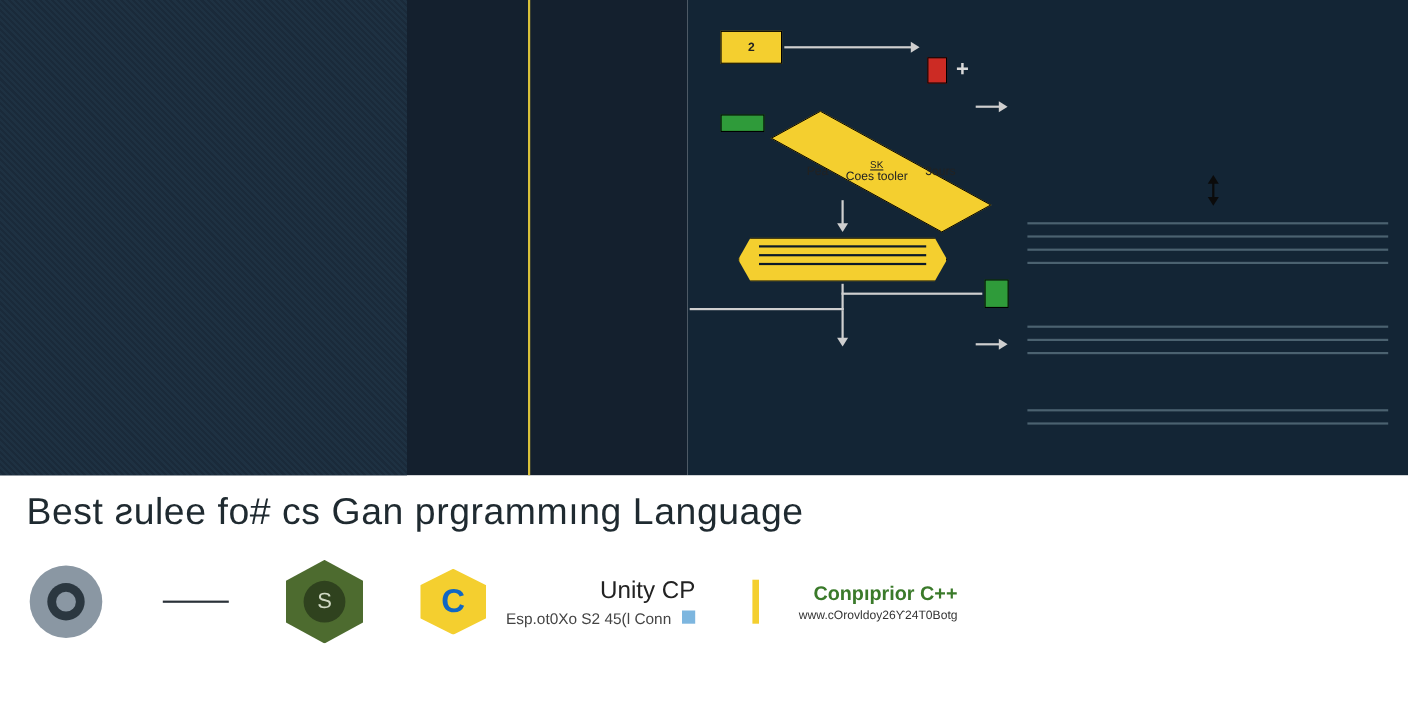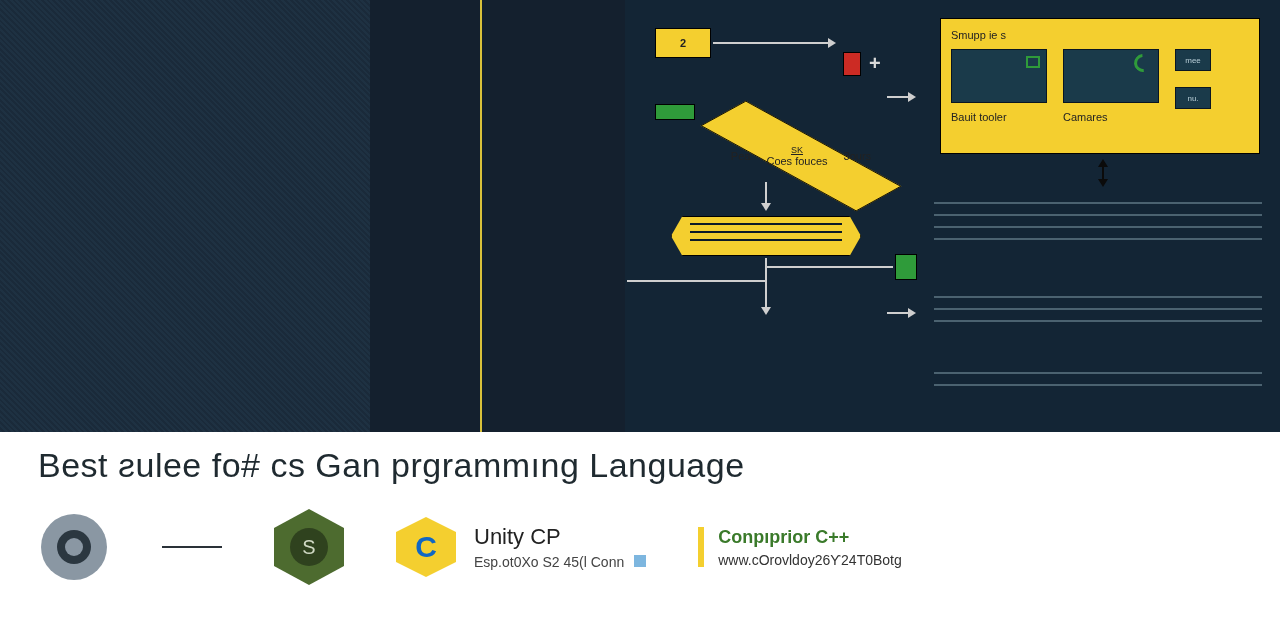--- a/index.html
+++ b/index.html
@@ -41,37 +41,37 @@
   .thumb .g1 { position:absolute; right:6px; top:6px; width:14px; height:12px; border:2px solid #2f9b3a; }
   .thumb .g2 { position:absolute; right:6px; top:4px; width:18px; height:18px; border:3px solid #2f9b3a; border-radius:50%; border-top-color:transparent; border-right-color:transparent; transform:rotate(40deg); }
   .btn { width:36px; height:22px; background:#1a3a4a; border:1px solid #0a1622; color:#b7cdd6; font-size:8px; display:flex; align-items:center; justify-content:center; }
   .lbl { font-size:11px; color:#222; margin-top:8px; }
 
   
   .lines { position:absolute; right:18px; width:328px; }
   .lines .l { height:2px; background:#4b6270; margin:10px 0; }
 
   
-  .bottom { height:172px; padding:14px 38px 0; background:#fff; }
+  .bottom { height:172px; padding:14px 24px 0; background:#fff; }
   .headline { font-size:34px; color:#1f2a30; letter-spacing:.5px; margin-bottom:24px; }
   .row { display:flex; align-items:center; gap:52px; }
   .ico { width:72px; height:72px; display:flex; align-items:center; justify-content:center; }
   .link-h { position:relative; width:60px; height:2px; background:#2a3138; }
   .sq-dark { width:66px; height:66px; background:#2b3740; color:#d0d6da; font-size:20px; display:flex; align-items:center; justify-content:center; border-radius:4px; }
   .hex-ico { width:70px; height:76px; background:#4d6b2f; clip-path: polygon(50% 0,100% 25%,100% 75%,50% 100%,0 75%,0 25%); display:flex; align-items:center; justify-content:center; position:relative; }
   .hex-ico .inner { width:38px; height:38px; border-radius:50%; background:#2f421e; color:#cfd8c3; font-size:20px; display:flex; align-items:center; justify-content:center; }
   .c-badge { width:60px; height:60px; background:#f4cf2f; clip-path: polygon(50% 0,100% 25%,100% 75%,50% 100%,0 75%,0 25%); display:flex; align-items:center; justify-content:center; color:#1067c4; font-size:30px; font-weight:bold; }
-  .tcol { display:flex; flex-direction:column; }
+  .tcol { display:flex; flex-direction:column;text-align:right; }
   .t1 { font-size:22px; color:#222; font-weight:500; }
   .t2 { font-size:14px; color:#444; margin-top:4px; }
   .tick { width:12px; height:12px; background:#7db6df; display:inline-block; margin-left:10px; }
   .bar-y { width:6px; height:40px; background:#f4cf2f; margin-right:14px; }
-  .cpp { display:flex; align-items:center; }
+  .cpp { display:flex; align-items:center;gap:22px; }
   .cpp .a { font-size:18px; color:#3a7a2a; font-weight:600; }
-  .cpp .b { font-size:14px; color:#333; margin-top:4px; }
+  .cpp .b { font-size:11px; color:#333; margin-top:4px; }
 
   
   .gear { width:66px; height:66px; border-radius:50%; background:#8a97a3; position:relative; display:flex; align-items:center; justify-content:center; }
   .gear::before { content:""; position:absolute; width:34px; height:34px; border-radius:50%; background:#2b3740; }
   .gear::after { content:""; position:absolute; width:18px; height:18px; border-radius:50%; background:#8a97a3; }
 </style>
 </head>
 <body>
 
 <div class="top">
@@ -89,62 +89,41 @@
     <span class="plus" style="left:244px; top:52px;">+</span>
     <div class="arr-r" style="left:262px; top:96px; width:26px;"></div>
 
     <div class="rect-green" style="left:30px; top:104px;"></div>
 
     <div class="diamond" style="left:66px; top:124px;"></div>
     <div class="diamond-wrap" style="left:46px; top:126px;">
       <span>Pea</span>
       <span style="display:flex;flex-direction:column;align-items:center;">
         <span style="font-size:9px;text-decoration:underline;">SK</span>
-        <span>Coes fouces</span>
+        <span>Coes tooler</span>
       </span>
       <span>3ours</span>
     </div>
 
     <div class="arr-d" style="left:140px; top:182px; height:26px;"></div>
 
     <div class="hex" style="left:46px; top:216px;">
       <div class="line"></div>
         <div class="line"></div>
         <div class="line"></div>
     </div>
 
     <div class="conn" style="left:140px; top:258px; width:2px; height:24px;"></div>
     <div class="conn" style="left:2px; top:280px; width:140px; height:2px;"></div>
     <div class="arr-d" style="left:140px; top:282px; height:30px;"></div>
     <div class="conn" style="left:140px; top:266px; width:128px; height:2px;"></div>
     <div class="sq-green" style="left:270px; top:254px;"></div>
     <div class="arr-r" style="left:262px; top:312px; width:26px;"></div>
 
 
-    <div class="win">
-      <div class="win-title">Smupp ie s</div>
-      <div class="win-row">
-        <div>
-          <div class="thumb">
-              <span class="g1"></span>
-            </div>
-          <div class="lbl">Bauit tooler</div>
-        </div>
-        <div>
-          <div class="thumb">
-              <span class="g2"></span>
-            </div>
-          <div class="lbl">Camares</div>
-        </div>
-        <div style="display:flex;flex-direction:column;gap:16px;">
-          <div class="btn">mee</div>
-          <div class="btn">nu.</div>
-        </div>
-      </div>
-    </div>
 
     <div class="arr-v2" style="right:176px; top:162px; height:22px;"></div>
 
     <div class="lines" style="top:192px;">
       <div class="l"></div>
         <div class="l"></div>
         <div class="l"></div>
         <div class="l"></div>
     </div>
     <div class="lines" style="top:286px;">

